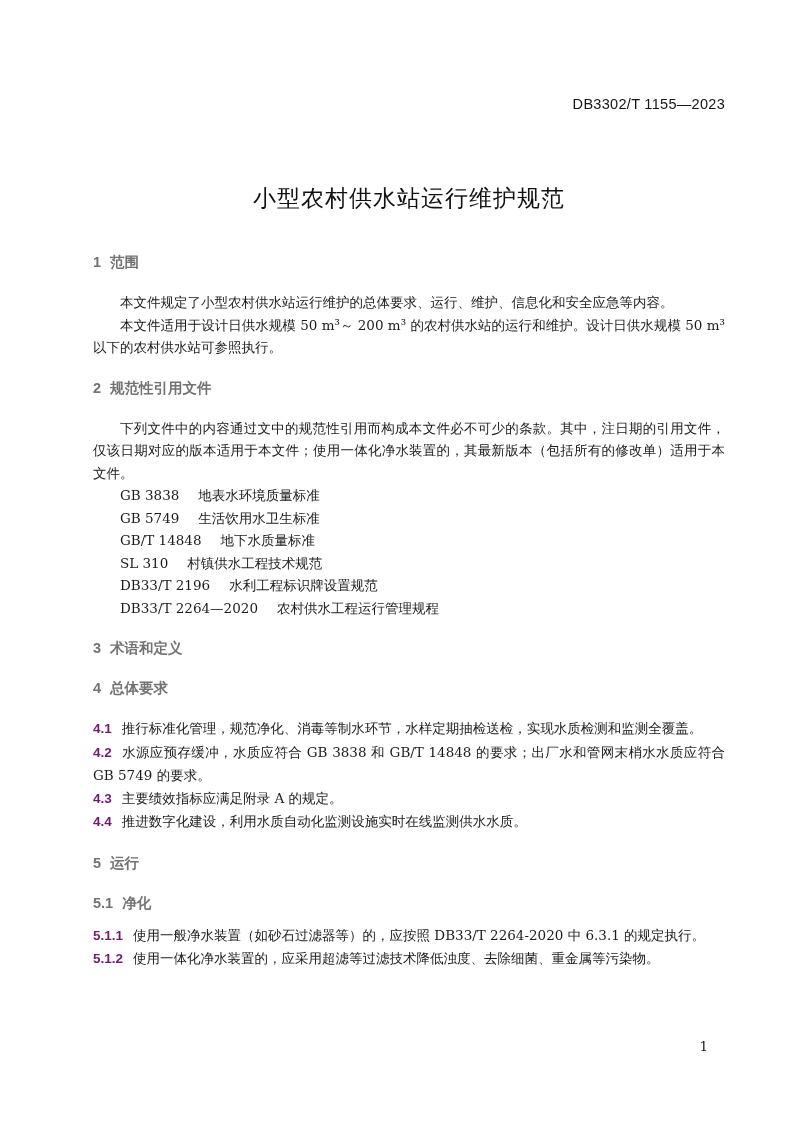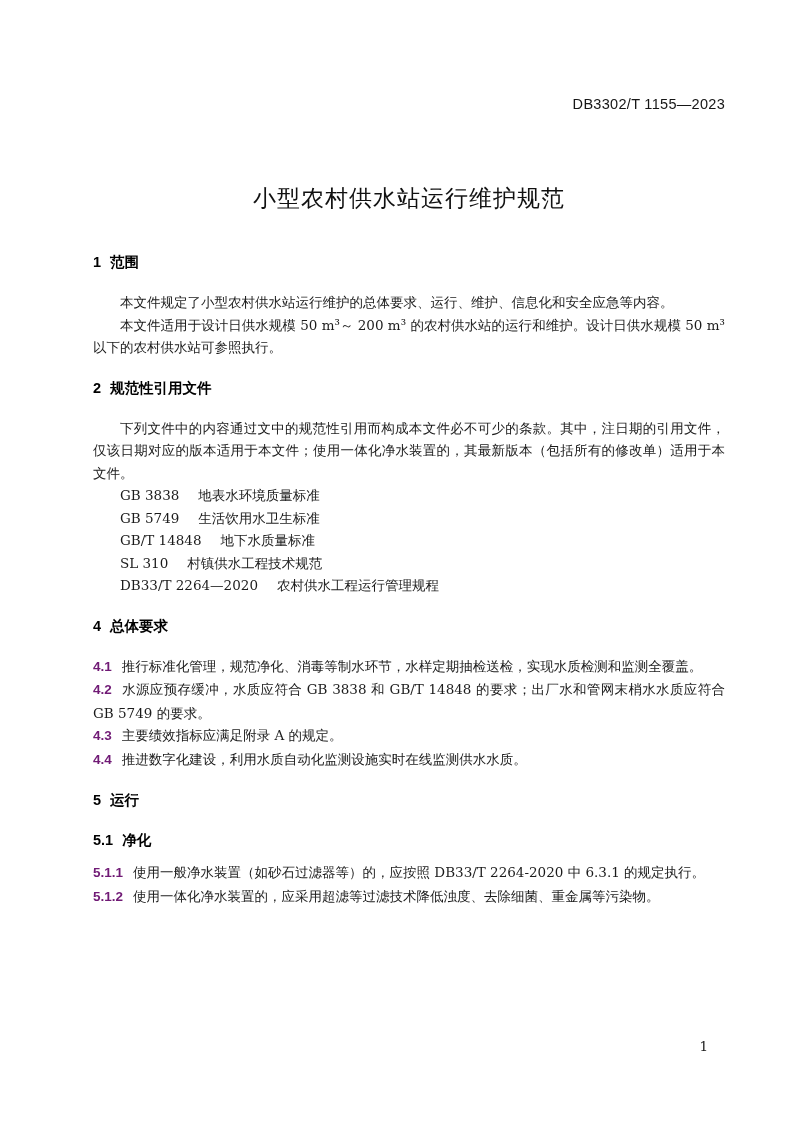--- a/index.html
+++ b/index.html
@@ -41,21 +41,21 @@
   .doc-body {
     font-size: 13.5px;
     line-height: 22.5px;
   }
   .blk-heading, .blk-subheading {
     font-family: "Liberation Sans", "DejaVu Sans", sans-serif;
     font-weight: 700;
     font-size: 14.5px;
     line-height: 22px;
     margin: 18px 0 18px 0;
-    color: #000000;
+    color: #737373;
   }
   .blk-subheading {
     margin: 18px 0 10px 0;
   }
   .blk-heading .num, .blk-subheading .num {
     margin-right: 9px;
   }
   .blk-para {
     margin: 0;
     text-indent: 27px;
@@ -98,21 +98,23 @@
   <main class="doc-body">
       <h2 class="blk-heading"><span class="num">1</span><span>范围</span></h2>
       <p class="blk-para">本文件规定了小型农村供水站运行维护的总体要求、运行、维护、信息化和安全应急等内容。</p>
       <p class="blk-para">本文件适用于设计日供水规模 50 m³～ 200 m³ 的农村供水站的运行和维护。设计日供水规模 50 m³以下的农村供水站可参照执行。</p>
       <h2 class="blk-heading"><span class="num">2</span><span>规范性引用文件</span></h2>
       <p class="blk-para">下列文件中的内容通过文中的规范性引用而构成本文件必不可少的条款。其中，注日期的引用文件，仅该日期对应的版本适用于本文件；使用一体化净水装置的，其最新版本（包括所有的修改单）适用于本文件。</p>
       <p class="blk-ref"><span class="ref-code">GB 3838</span><span>地表水环境质量标准</span></p>
       <p class="blk-ref"><span class="ref-code">GB 5749</span><span>生活饮用水卫生标准</span></p>
       <p class="blk-ref"><span class="ref-code">GB/T 14848</span><span>地下水质量标准</span></p>
       <p class="blk-ref"><span class="ref-code">SL 310</span><span>村镇供水工程技术规范</span></p>
+      <p class="blk-ref"><span class="ref-code">DB33/T 2196</span><span>水利工程标识牌设置规范</span></p>
       <p class="blk-ref"><span class="ref-code">DB33/T 2264—2020</span><span>农村供水工程运行管理规程</span></p>
+      <h2 class="blk-heading"><span class="num">3</span><span>术语和定义</span></h2>
       <h2 class="blk-heading"><span class="num">4</span><span>总体要求</span></h2>
       <p class="blk-clause"><span class="num">4.1</span><span>推行标准化管理，规范净化、消毒等制水环节，水样定期抽检送检，实现水质检测和监测全覆盖。</span></p>
       <p class="blk-clause"><span class="num">4.2</span><span>水源应预存缓冲，水质应符合 GB 3838 和 GB/T 14848 的要求；出厂水和管网末梢水水质应符合 GB 5749 的要求。</span></p>
       <p class="blk-clause"><span class="num">4.3</span><span>主要绩效指标应满足附录 A 的规定。</span></p>
       <p class="blk-clause"><span class="num">4.4</span><span>推进数字化建设，利用水质自动化监测设施实时在线监测供水水质。</span></p>
       <h2 class="blk-heading"><span class="num">5</span><span>运行</span></h2>
       <h2 class="blk-subheading"><span class="num">5.1</span><span>净化</span></h2>
       <p class="blk-clause"><span class="num">5.1.1</span><span>使用一般净水装置（如砂石过滤器等）的，应按照 DB33/T 2264-2020 中 6.3.1 的规定执行。</span></p>
       <p class="blk-clause"><span class="num">5.1.2</span><span>使用一体化净水装置的，应采用超滤等过滤技术降低浊度、去除细菌、重金属等污染物。</span></p>
     </main>

